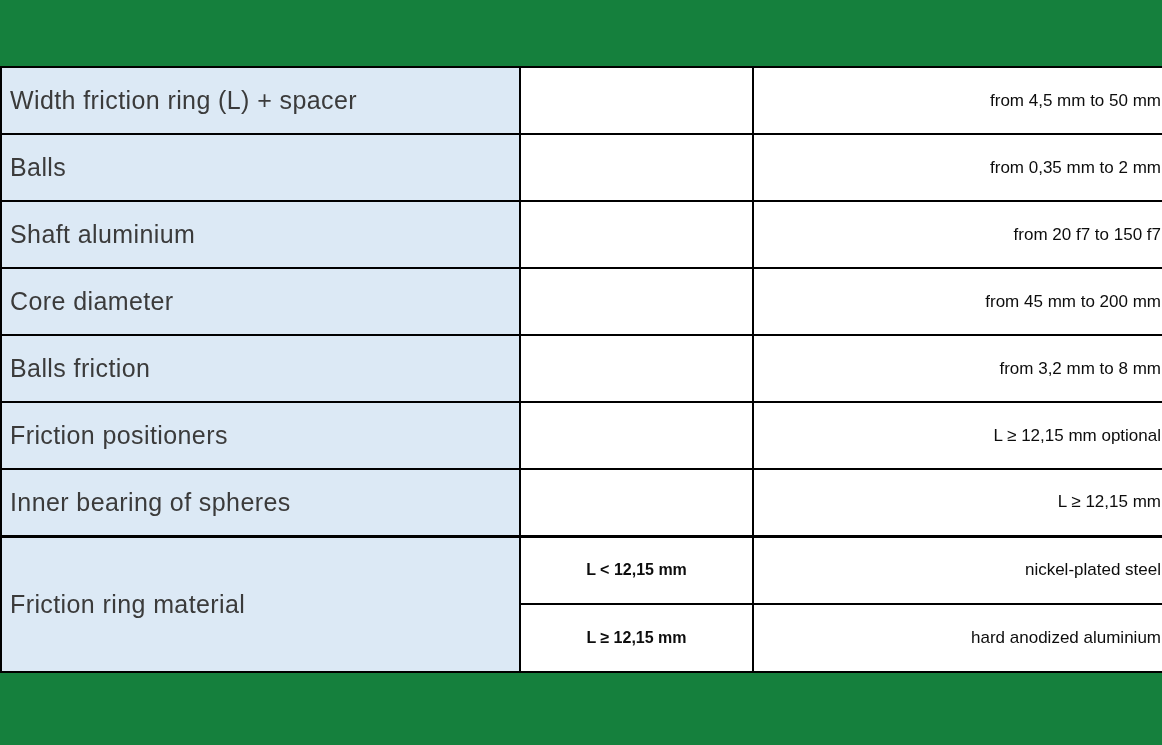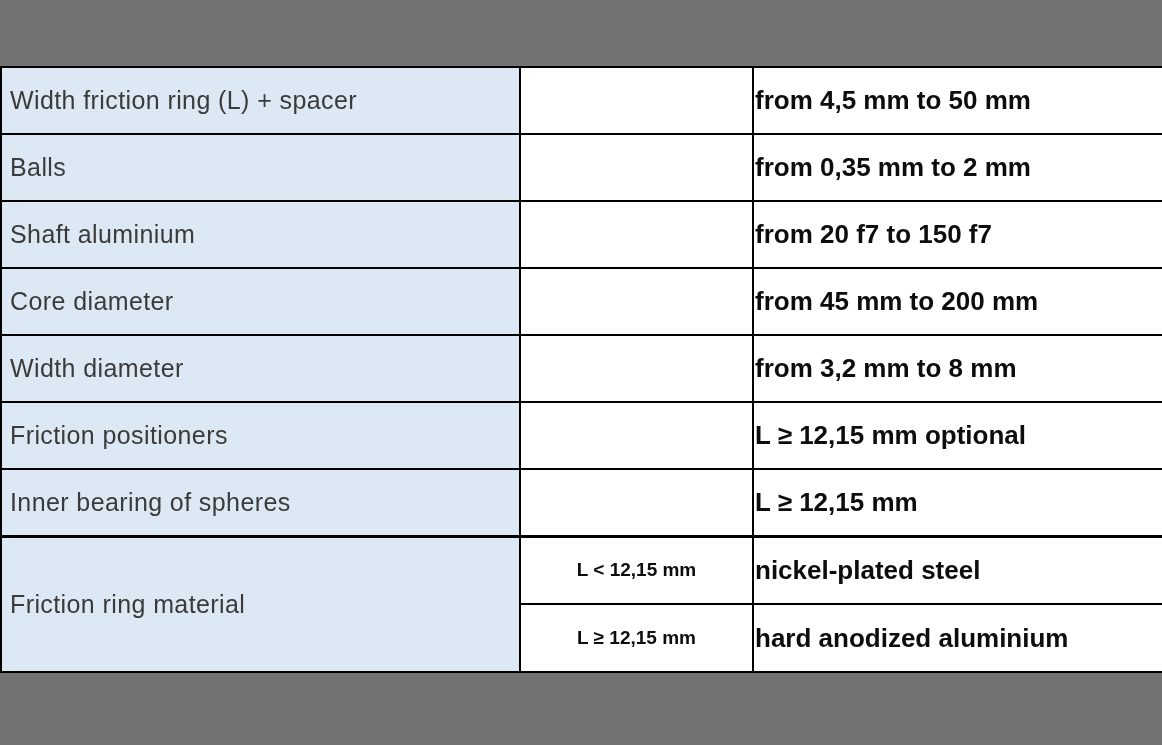--- a/index.html
+++ b/index.html
@@ -5,21 +5,21 @@
   html, body {
     margin: 0;
     padding: 0;
     background: #000000;
     font-family: "Liberation Sans", sans-serif;
   }
   .page {
     position: relative;
     width: 1162px;
     height: 745px;
-    background: #737373;
+    background: #15803d;
     overflow: hidden;
   }
   table.spec-table {
     position: absolute;
     top: 66px;
     left: 0;
     width: 1162px;
     border-collapse: collapse;
     table-layout: fixed;
     background: #ffffff;
@@ -38,32 +38,32 @@
     font-size: 25px;
     font-weight: 400;
     letter-spacing: 0.4px;
     text-align: left;
     padding: 0 6px 0 8px;
     border-right-width: 3px;
   }
   td.cond-cell {
     background: #ffffff;
     color: #0d0d0d;
-    font-size: 19px;
+    font-size: 16px;
     font-weight: 600;
     text-align: center;
     border-left-width: 3px;
     border-right-width: 3px;
   }
   td.value-cell {
     background: #ffffff;
     color: #0d0d0d;
-    font-size: 26px;
-    font-weight: 700;
-    text-align: left;
+    font-size: 17px;
+    font-weight: 400;
+    text-align: right;
     border-left-width: 3px;
   }
   tr.spec-row { height: 67px; }
   tr.sub-row  { height: 68px; }
   tr.material-top td { border-top-width: 3px; }
 </style>
 </head>
 <body>
 
 <div class="page">
@@ -88,21 +88,21 @@
         <td class="label-cell">Shaft aluminium</td>
         <td class="cond-cell"></td>
         <td class="value-cell">from 20 f7 to 150 f7</td>
       </tr>
       <tr class="spec-row">
         <td class="label-cell">Core diameter</td>
         <td class="cond-cell"></td>
         <td class="value-cell">from 45 mm to 200 mm</td>
       </tr>
       <tr class="spec-row">
-        <td class="label-cell">Width diameter</td>
+        <td class="label-cell">Balls friction</td>
         <td class="cond-cell"></td>
         <td class="value-cell">from 3,2 mm to 8 mm</td>
       </tr>
       <tr class="spec-row">
         <td class="label-cell">Friction positioners</td>
         <td class="cond-cell"></td>
         <td class="value-cell">L ≥ 12,15 mm optional</td>
       </tr>
       <tr class="spec-row">
         <td class="label-cell">Inner bearing of spheres</td>

